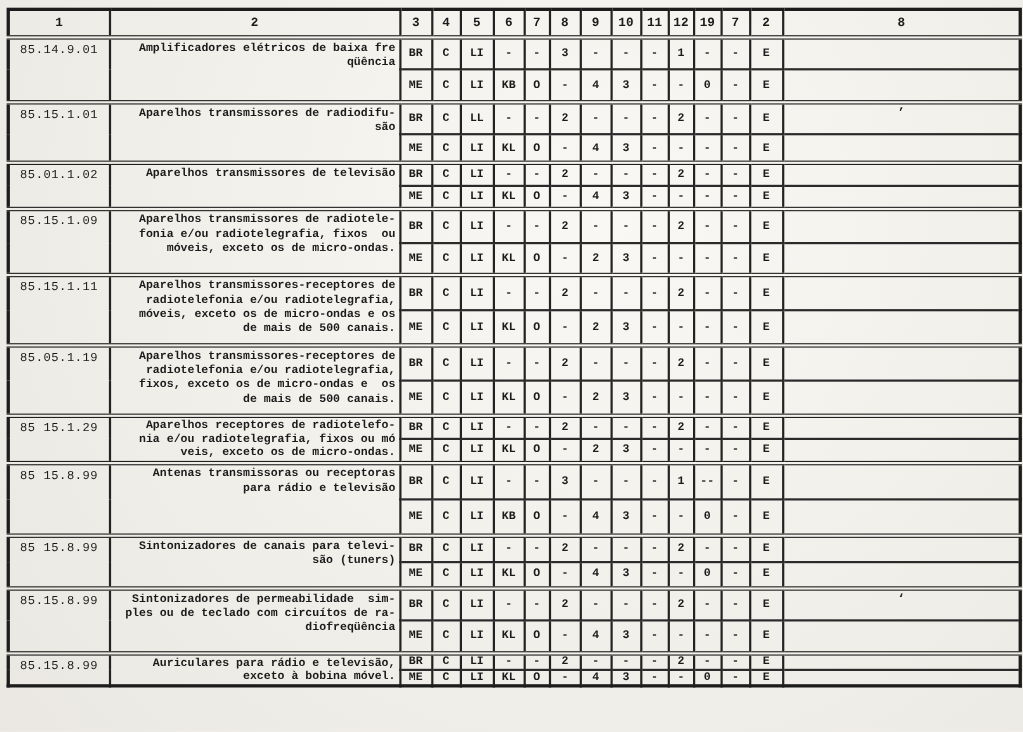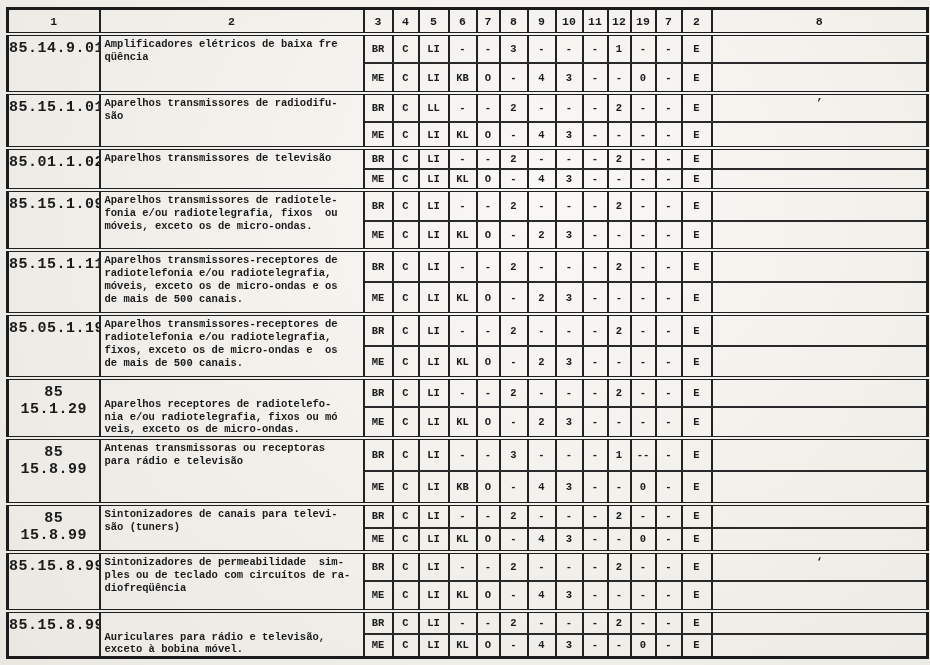--- a/index.html
+++ b/index.html
@@ -52,33 +52,33 @@
     text-align: center;
     vertical-align: middle;
     border-bottom: 4px double #1c1c1c;
     border-top: 3px solid #1c1c1c;
   }
   
   tr.sub-br td { border-top: 4px double #1f1f1f; }
   tr.sub-me td { border-top: 2px solid #2e2e2e; }
 
   td.code-cell {
-    font-size: 15px;
-    font-weight: bold;
+    font-size: 11px;
+    font-weight: normal;
     text-align: center;
     vertical-align: top;
     padding-top: 4px;
     letter-spacing: 0.5px;
   }
   td.desc-cell {
     font-size: 10.5px;
     font-weight: bold;
     line-height: 13px;
     vertical-align: top;
-    text-align: left;
+    text-align: right;
     padding: 2px 3px 0 4px;
     white-space: pre-wrap;
   }
   td.val-cell {
     font-size: 10.5px;
     font-weight: bold;
     text-align: center;
     vertical-align: middle;
   }
   td.note-cell {
@@ -93,21 +93,21 @@
   tr.g1.sub-br  { height: 29px; }  tr.g1.sub-me  { height: 26px; }
   tr.g2.sub-br  { height: 21px; }  tr.g2.sub-me  { height: 21px; }
   tr.g3.sub-br  { height: 31px; }  tr.g3.sub-me  { height: 29px; }
   tr.g4.sub-br  { height: 32px; }  tr.g4.sub-me  { height: 32px; }
   tr.g5.sub-br  { height: 32px; }  tr.g5.sub-me  { height: 32px; }
   tr.g6.sub-br  { height: 20px; }  tr.g6.sub-me  { height: 21px; }
   tr.g7.sub-br  { height: 33px; }  tr.g7.sub-me  { height: 33px; }
   tr.g8.sub-br  { height: 24px; }  tr.g8.sub-me  { height: 24px; }
   tr.g9.sub-br  { height: 29px; }  tr.g9.sub-me  { height: 30px; }
   tr.g10.sub-br { height: 15px; }  tr.g10.sub-me { height: 15px; }
-  tr.g6 td.desc-cell, tr.g10 td.desc-cell { line-height: 12.5px; padding-top: 18px; margin-left: 17px; }
+  tr.g6 td.desc-cell, tr.g10 td.desc-cell { line-height: 12.5px; padding-top: 1px; margin-left: 17px; }
 </style>
 </head>
 <body>
 
 <table class="doc">
   <colgroup>
     <col class="c1">
       <col class="c2">
       <col class="c3">
       <col class="c4">

